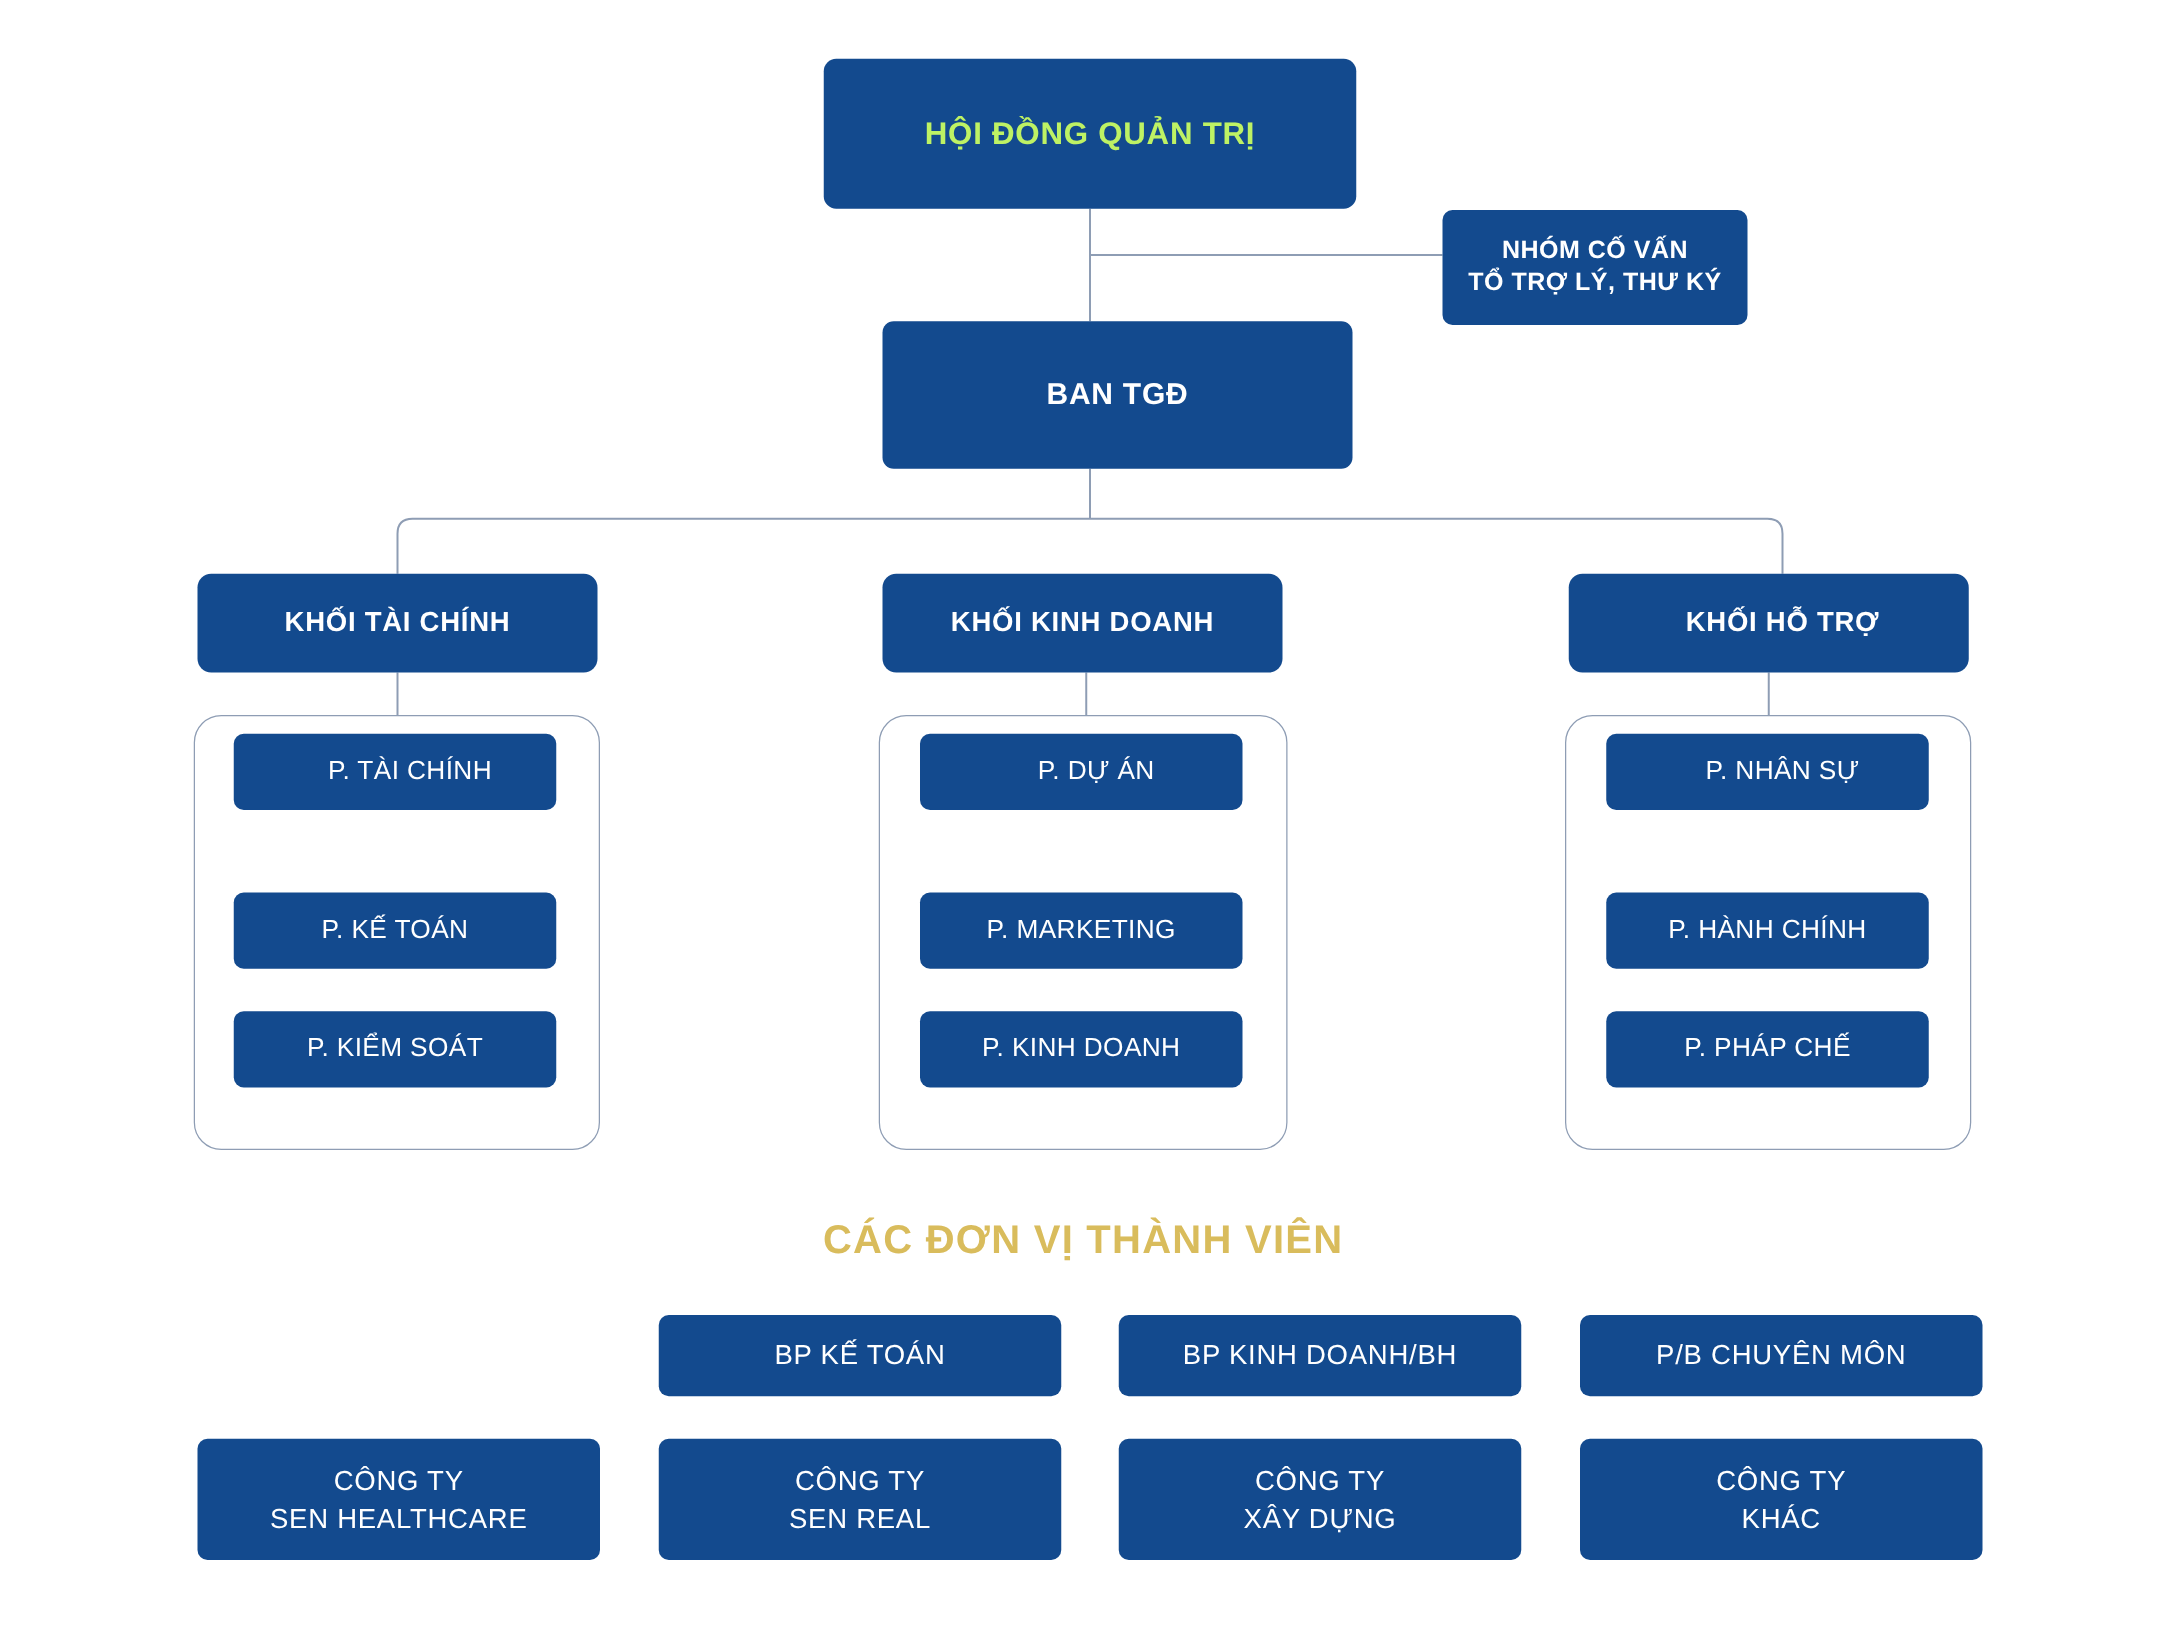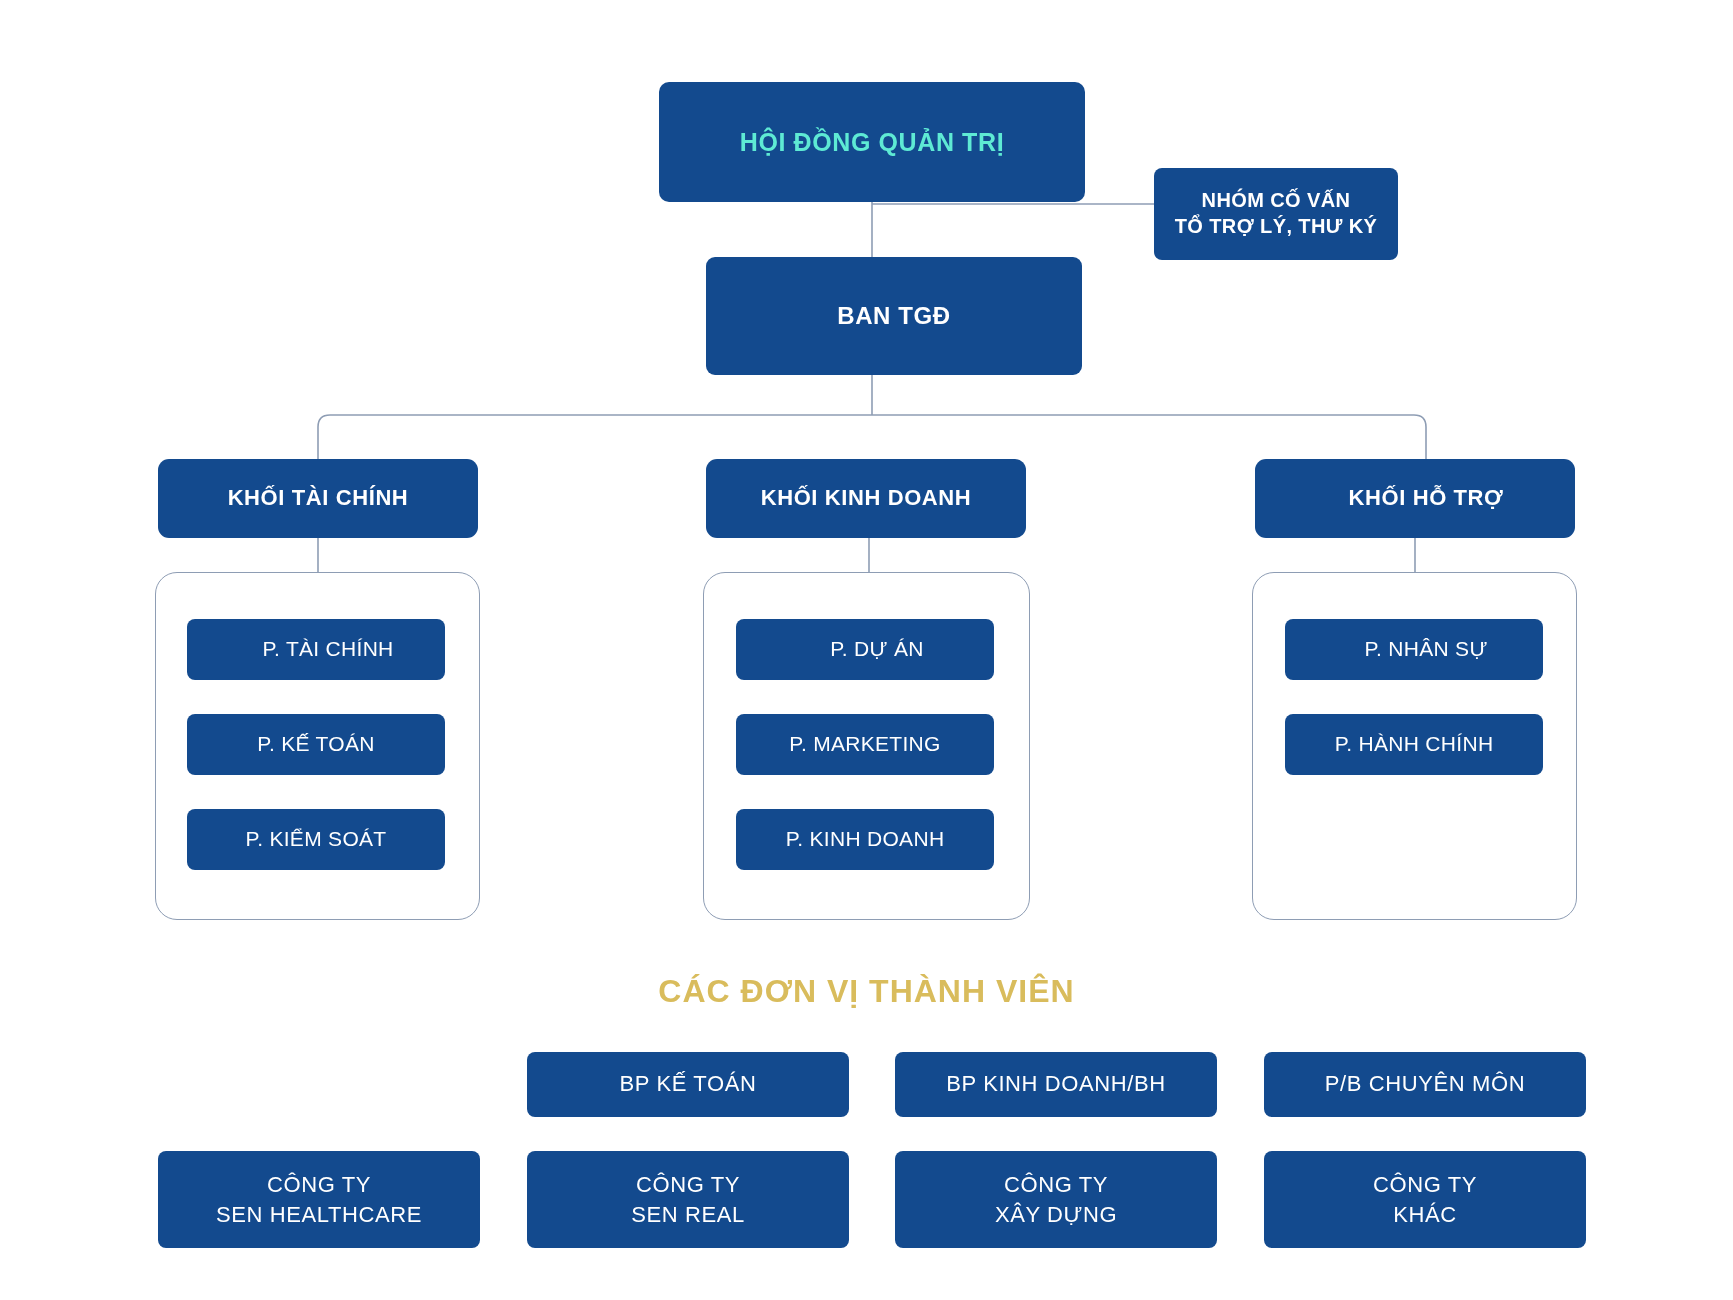--- a/index.html
+++ b/index.html
@@ -38,22 +38,21 @@
     justify-content: center;
     text-align: center;
     background: #134A8E;
     color: #ffffff;
     border-radius: 9px;
     letter-spacing: 0.6px;
     line-height: 1.28;
     padding: 4px 10px;
   }
   .box.gold {
-    color: #5eead4;
-    margin-top: 35px;
+    color: #bef264;
   }
   .box.bold {
     font-weight: bold;
   }
   
   .group-frame {
     position: absolute;
     z-index: 2;
     box-sizing: border-box;
     border: 1.4px solid #8e9db4;
@@ -96,21 +95,21 @@
 
   .dept {
     width: 258px; height: 61px;
     font-size: 21px;
     border-radius: 8px;
     letter-spacing: 0.3px;
   }
   .dept.c1 { left: 187px; }
   .dept.c2 { left: 736px; }
   .dept.c3 { left: 1285px; }
-  .dept.r1 { top: 619px; padding-left: 34px; }
+  .dept.r1 { top: 587px; padding-left: 34px; }
   .dept.r2 { top: 714px; }
   .dept.r3 { top: 809px; }
 
   .section-title {
     position: absolute;
     z-index: 3;
     left: 0;
     top: 973px;
     width: 1733px;
     text-align: center;
@@ -182,20 +181,21 @@
   <div class="box dept c1 r1">P. TÀI CHÍNH</div>
   <div class="box dept c1 r2">P. KẾ TOÁN</div>
   <div class="box dept c1 r3">P. KIỂM SOÁT</div>
 
   <div class="box dept c2 r1">P. DỰ ÁN</div>
   <div class="box dept c2 r2">P. MARKETING</div>
   <div class="box dept c2 r3">P. KINH DOANH</div>
 
   <div class="box dept c3 r1">P. NHÂN SỰ</div>
   <div class="box dept c3 r2">P. HÀNH CHÍNH</div>
+  <div class="box dept c3 r3">P. PHÁP CHẾ</div>
 
   <div class="section-title">CÁC ĐƠN VỊ THÀNH VIÊN</div>
 
   <div class="box member mcol2">BP KẾ TOÁN</div>
   <div class="box member mcol3">BP KINH DOANH/BH</div>
   <div class="box member mcol4">P/B CHUYÊN MÔN</div>
 
   <div class="box company mcol1">
     <div>
       <div>CÔNG TY</div>

